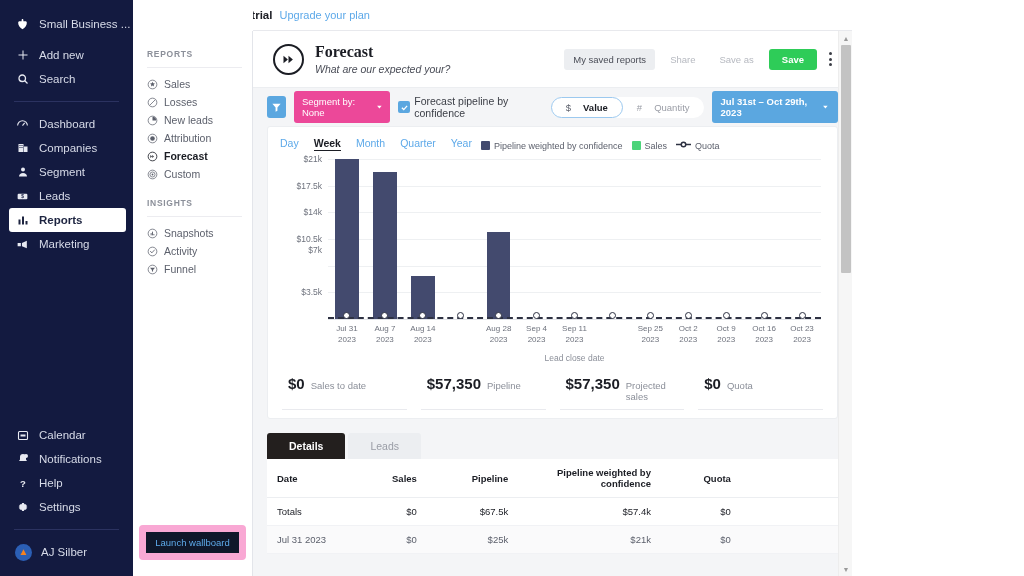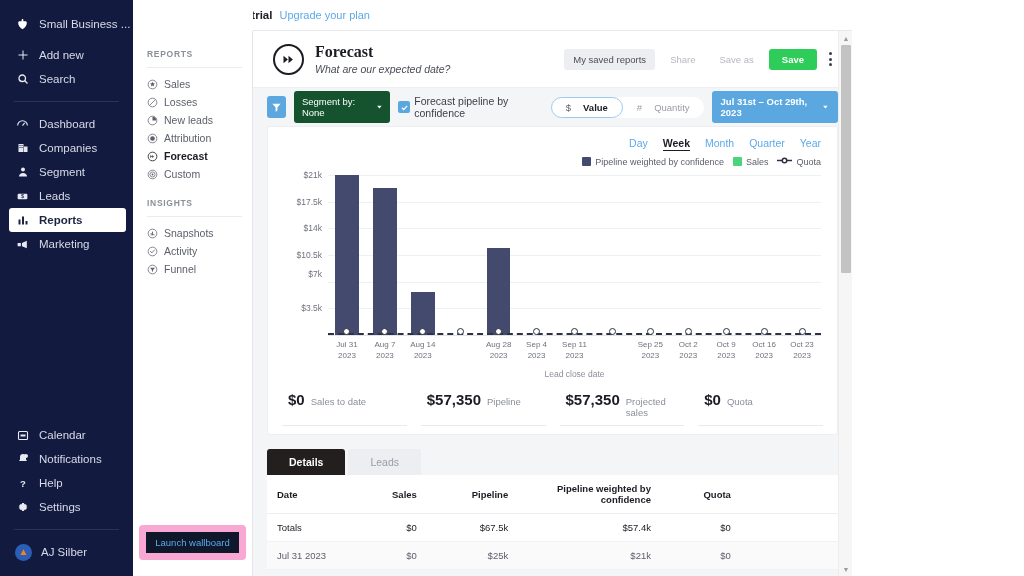--- a/index.html
+++ b/index.html
@@ -107,21 +107,21 @@
 
   .toolbar {
     height: 38px; display: flex; align-items: center; gap: 8px;
     padding: 0 14px 0 14px; background: #f4f5f7;
   }
   .filter-btn {
     width: 22px; height: 22px; background: #5ba7e0; border-radius: 3px;
     display: flex; align-items: center; justify-content: center; cursor: pointer;
   }
   .seg-btn {
-    background: #14532d; color: #fff; font-size: 9.5px; border-radius: 3px;
+    background: #ec4899; color: #fff; font-size: 9.5px; border-radius: 3px;
     padding: 5px 8px; display: flex; align-items: center; gap: 7px; cursor: pointer;
   }
   .cbwrap { display: flex; align-items: center; gap: 4px; cursor: pointer; }
   .cbox {
     width: 12px; height: 12px; border-radius: 2px; background: #5ba7e0;
     display: flex; align-items: center; justify-content: center; flex: 0 0 12px;
   }
   .cblabel { font-size: 10.5px; color: #3b3e46; }
   .vqtoggle {
     display: flex; align-items: center; background: #fff; border-radius: 11px;
@@ -138,21 +138,21 @@
     margin-left: auto; background: #5ba7e0; color: #fff; font-size: 9.5px;
     font-weight: 600; border-radius: 3px; padding: 5px 9px; display: flex;
     align-items: center; gap: 8px; cursor: pointer;
   }
 
   
   .card {
     background: #fff; margin: 0 14px; border-radius: 3px;
     border: 1px solid #eceef1; padding: 10px 12px 8px 12px;
   }
-  .chart-top { display: flex; flex-direction: column; align-items: flex-end; gap: 5px; }
+  .chart-top { display: flex; flex-direction: row; align-items: flex-end; gap: 5px; }
   .granularity { display: flex; gap: 15px; font-size: 10.5px; padding-right: 4px; }
   .granularity span { color: #5da9e9; cursor: pointer; }
   .granularity span.sel {
     color: #1b1d24; font-weight: 700; border-bottom: 1.6px solid #1b1d24; padding-bottom: 1px;
   }
   .legend { display: flex; align-items: center; gap: 9px; font-size: 9px; color: #5b5f6b; padding-right: 4px; }
   .legend .it { display: flex; align-items: center; gap: 4px; }
   .sw { width: 9px; height: 9px; border-radius: 1px; display: block; }
 
   .plot { position: relative; height: 200px; margin-top: 8px; }
@@ -441,21 +441,21 @@
     <div class="main-inner">
 
       <div class="page-head">
         <span class="fc-badge">
           <svg width="15" height="15" viewBox="0 0 24 24">
               <path fill="#1b1d24" d="M4 6l7 6-7 6zM12 6l7 6-7 6z"></path>
             </svg>
         </span>
         <div class="head-txt">
           <h1>Forecast</h1>
-          <p>What are our expected date?</p>
+          <p>What are our expected your?</p>
         </div>
         <div class="head-actions">
           <button class="btn btn-grey">My saved reports</button>
           <button class="btn btn-ghost">Share</button>
           <button class="btn btn-ghost">Save as</button>
           <button class="btn btn-green">Save</button>
           <span class="kebab">
               <i></i>
               <i></i>
               <i></i>
@@ -530,21 +530,21 @@
             </span>
           </div>
         </div>
 
         <div class="plot">
           <div class="ylabels" id="yl">
               <span style="top: 0px;">$21k</span>
               <span style="top: 26.6667px;">$17.5k</span>
               <span style="top: 53.3333px;">$14k</span>
               <span style="top: 80px;">$10.5k</span>
-              <span style="top: 99px;">$7k</span>
+              <span style="top: 91px;">$7k</span>
               <span style="top: 133.333px;">$3.5k</span>
             </div>
           <div class="grid" id="gr">
               <div class="gl" style="top: 0px;"></div>
               <div class="gl" style="top: 26.6667px;"></div>
               <div class="gl" style="top: 53.3333px;"></div>
               <div class="gl" style="top: 80px;"></div>
               <div class="gl" style="top: 106.667px;"></div>
               <div class="gl" style="top: 133.333px;"></div>
               <div class="gl base" style="top: 160px;"></div>

